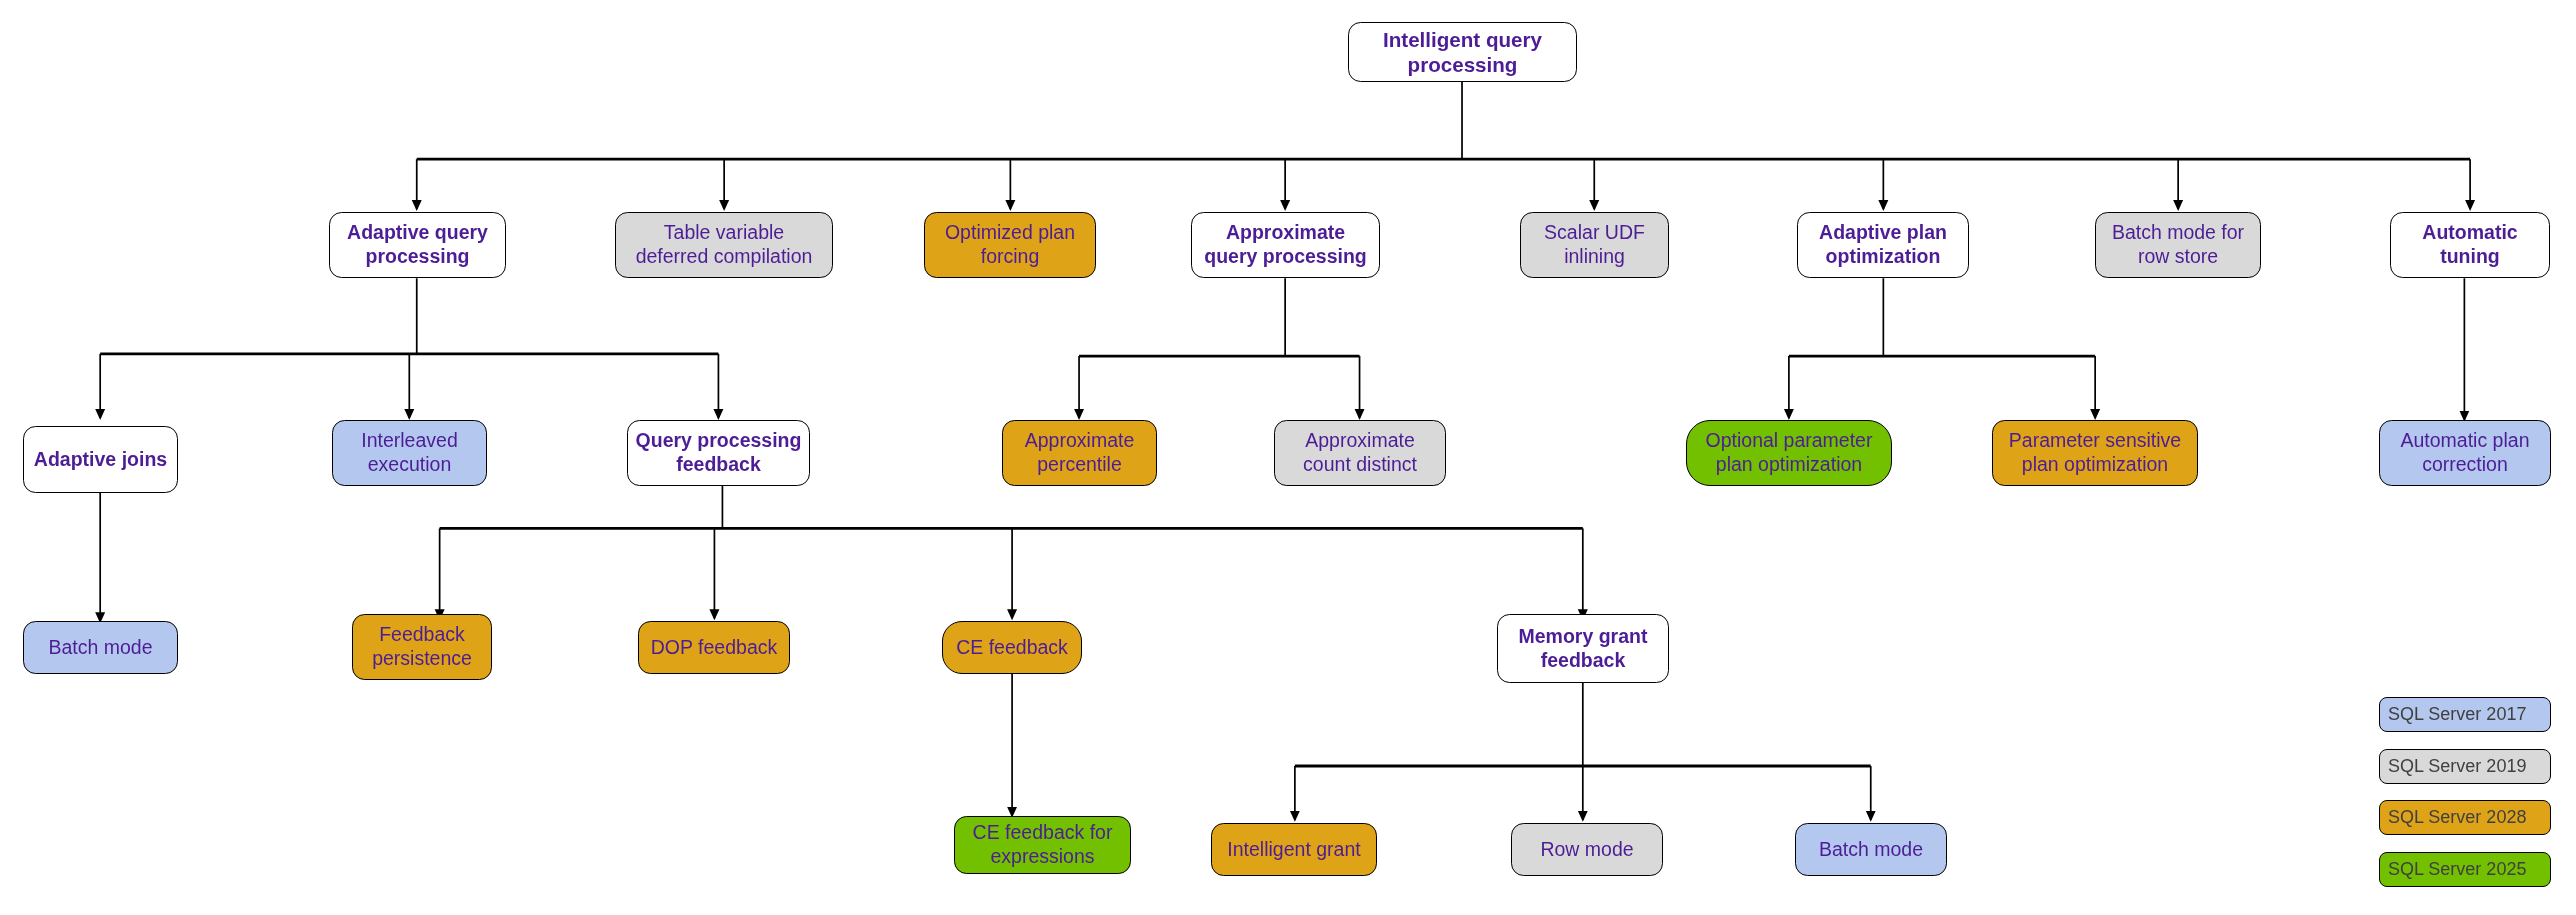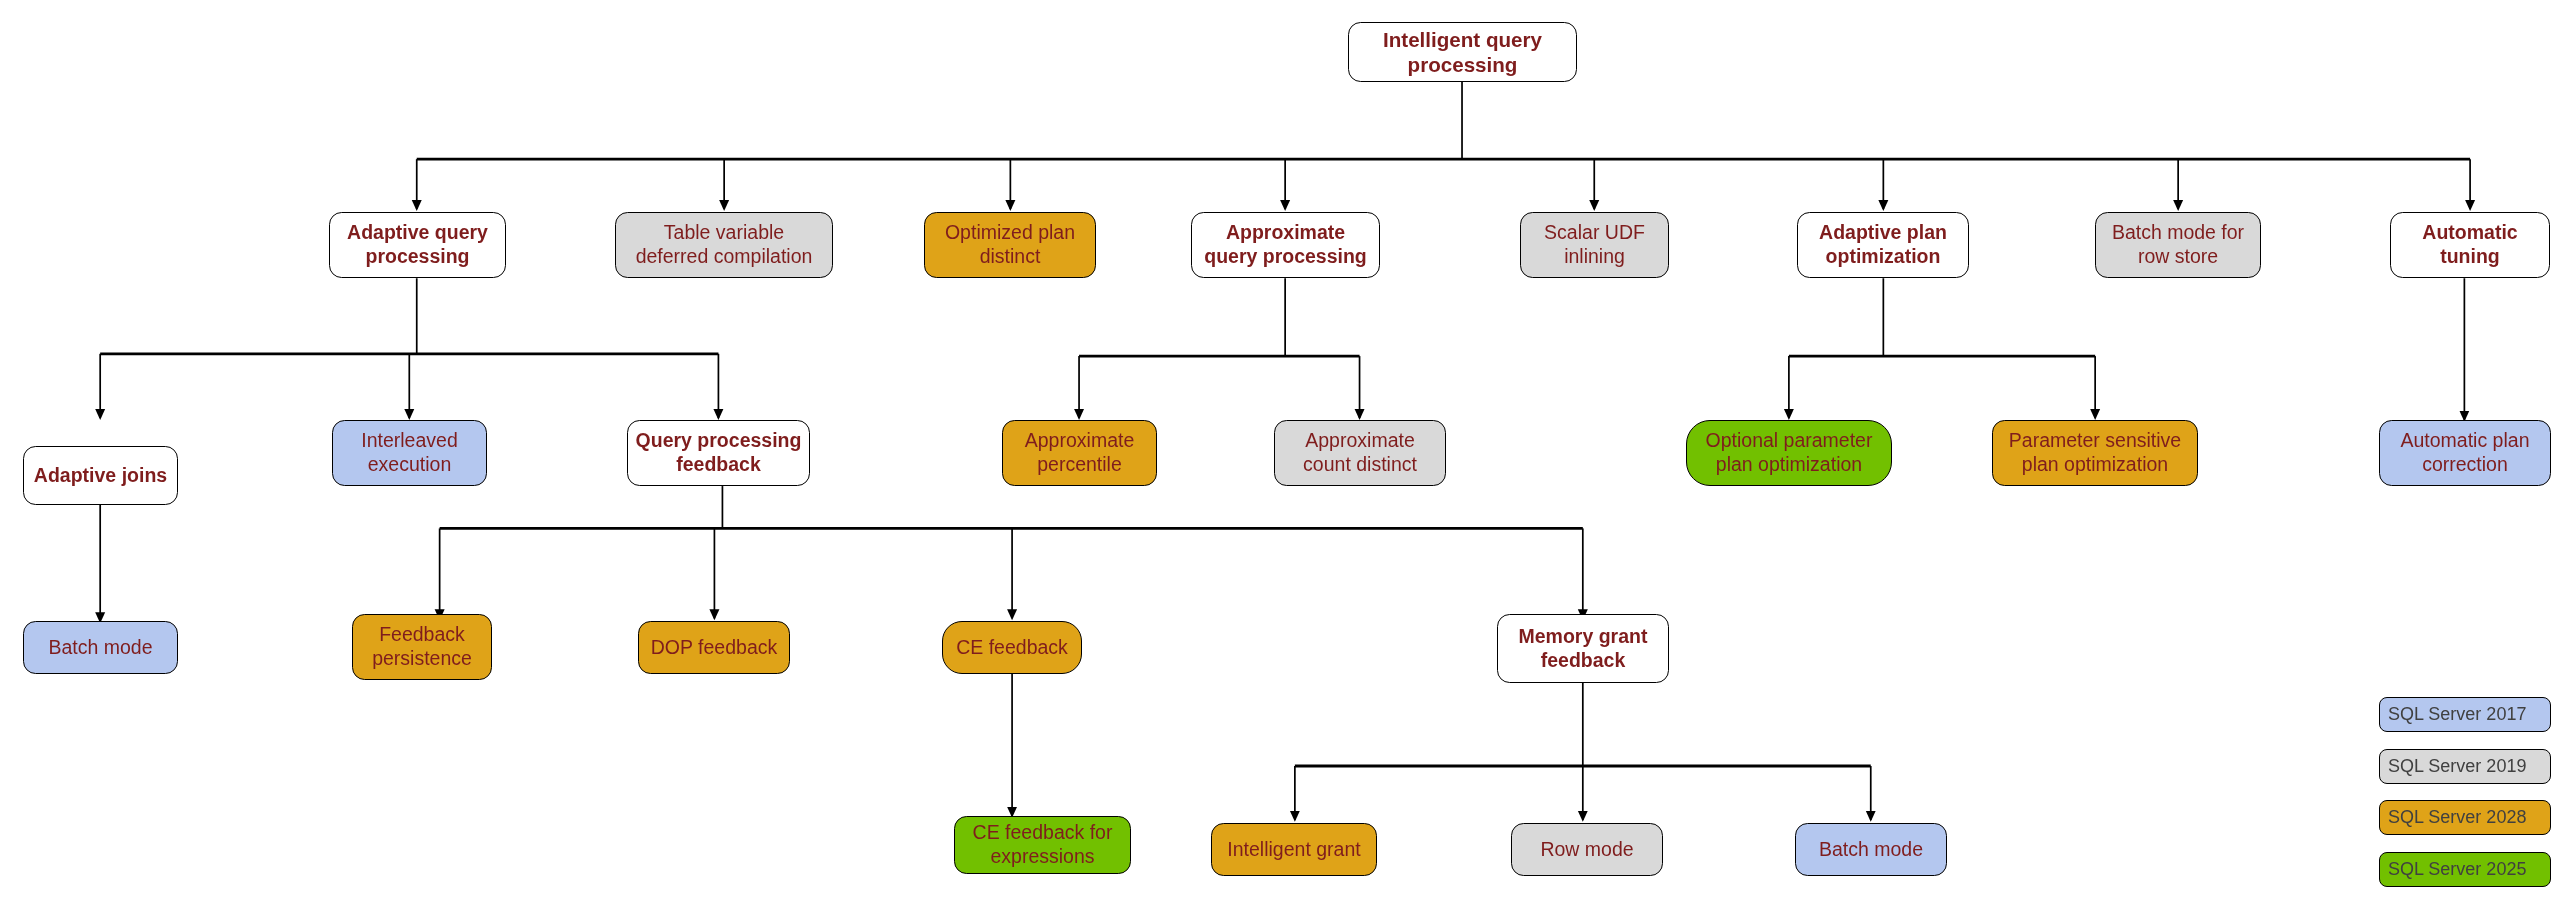--- a/index.html
+++ b/index.html
@@ -30,21 +30,21 @@
   .node {
     position: absolute;
     box-sizing: border-box;
     border: 1.7px solid #000000;
     border-radius: 12.6px;
     background: #ffffff;
     display: flex;
     align-items: center;
     justify-content: center;
     text-align: center;
-    color: #7f1d1d;
+    color: #4c1d95;
     line-height: 1.22;
     padding: 2.3px 5.7px;
     font-size: 19.5px;
     white-space: pre-line;
   }
   .node.root {
     font-weight: bold;
     font-size: 20.6px;
   }
   .node.bold { font-weight: bold; }
@@ -114,32 +114,32 @@
   </svg>
 
   <div id="nodes-layer">
       <div class="node bold root" style="left: 1348px; top: 22px; width: 229px; height: 60px; background: rgb(255, 255, 255);">Intelligent query
 processing</div>
       <div class="node bold" style="left: 329px; top: 212px; width: 177px; height: 66px; background: rgb(255, 255, 255);">Adaptive query
 processing</div>
       <div class="node" style="left: 615px; top: 212px; width: 218px; height: 66px; background: rgb(217, 217, 217);">Table variable
 deferred compilation</div>
       <div class="node" style="left: 924px; top: 212px; width: 172px; height: 66px; background: rgb(223, 163, 24);">Optimized plan
-distinct</div>
+forcing</div>
       <div class="node bold" style="left: 1191px; top: 212px; width: 189px; height: 66px; background: rgb(255, 255, 255);">Approximate
 query processing</div>
       <div class="node" style="left: 1520px; top: 212px; width: 149px; height: 66px; background: rgb(217, 217, 217);">Scalar UDF
 inlining</div>
       <div class="node bold" style="left: 1797px; top: 212px; width: 172px; height: 66px; background: rgb(255, 255, 255);">Adaptive plan
 optimization</div>
       <div class="node" style="left: 2095px; top: 212px; width: 166px; height: 66px; background: rgb(217, 217, 217);">Batch mode for
 row store</div>
       <div class="node bold" style="left: 2390px; top: 212px; width: 160px; height: 66px; background: rgb(255, 255, 255);">Automatic
 tuning</div>
-      <div class="node bold" style="left: 23px; top: 426px; width: 155px; height: 59px; background: rgb(255, 255, 255); margin-top: 20px;">Adaptive joins</div>
+      <div class="node bold" style="left: 23px; top: 426px; width: 155px; height: 67px; background: rgb(255, 255, 255);">Adaptive joins</div>
       <div class="node" style="left: 332px; top: 420px; width: 155px; height: 66px; background: rgb(180, 199, 239);">Interleaved
 execution</div>
       <div class="node bold" style="left: 627px; top: 420px; width: 183px; height: 66px; background: rgb(255, 255, 255);">Query processing
 feedback</div>
       <div class="node" style="left: 1002px; top: 420px; width: 155px; height: 66px; background: rgb(223, 163, 24);">Approximate
 percentile</div>
       <div class="node" style="left: 1274px; top: 420px; width: 172px; height: 66px; background: rgb(217, 217, 217);">Approximate
 count distinct</div>
       <div class="node" style="left: 1686px; top: 420px; width: 206px; height: 66px; background: rgb(114, 192, 0); border-radius: 24px;">Optional parameter
 plan optimization</div>

